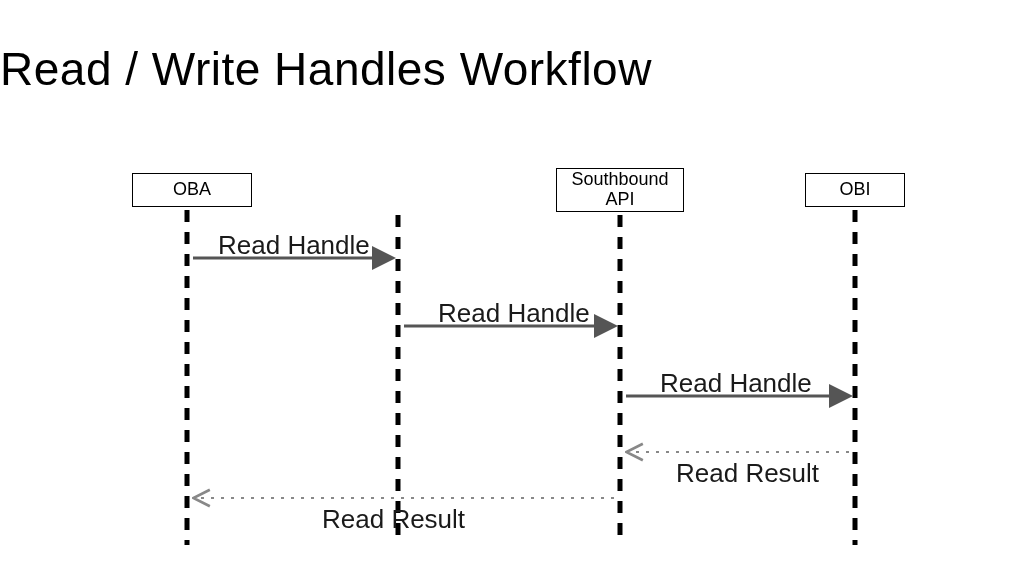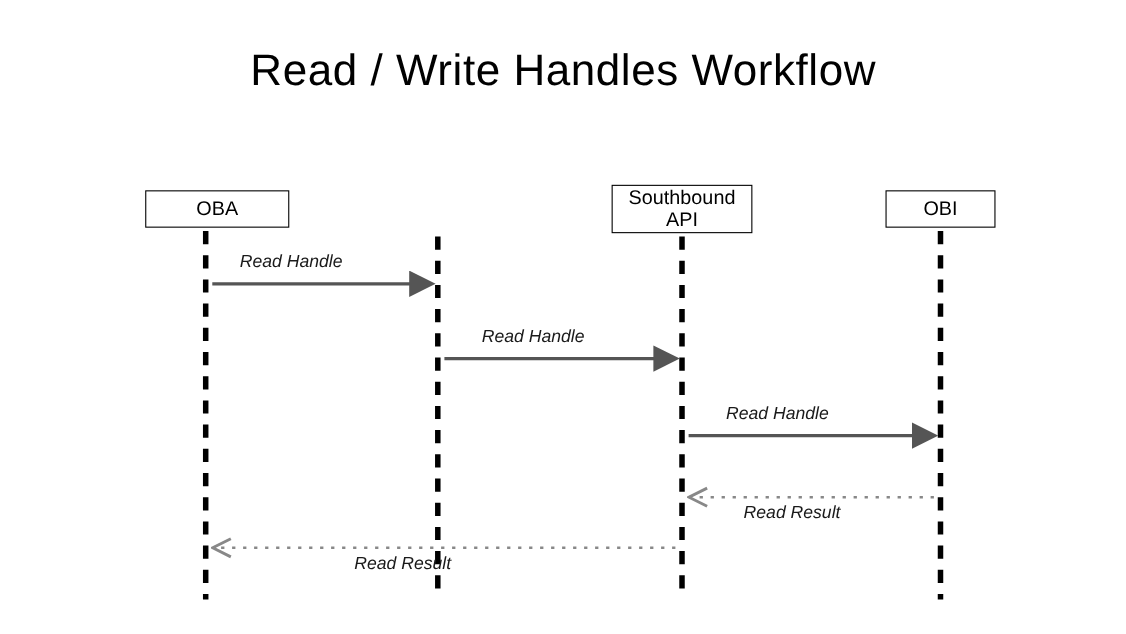--- a/index.html
+++ b/index.html
@@ -15,53 +15,51 @@
   .stage {
     position: relative;
     width: 1024px;
     height: 576px;
   }
   .title {
     position: absolute;
     top: 42px;
     left: 0;
     width: 1024px;
-    text-align: center;
-    font-size: 40px;
+    font-size: 46px;
     font-weight: 400;
     letter-spacing: 0.5px;
   }
   .actor-box {
     position: absolute;
     border: 1.5px solid #000;
     background: #fff;
     text-align: center;
     display: flex;
     align-items: center;
     justify-content: center;
     font-size: 18px;
     line-height: 1.1;
     padding: 2px 4px;
     box-sizing: border-box;
   }
   .msg-label {
     position: absolute;
-    font-style: italic;
-    font-size: 16px;
+    font-size: 26px;
     color: #1a1a1a;
   }
 </style>
 </head>
 <body>
 
 <div class="stage">
 
   <div class="title">Read / Write Handles Workflow</div>
 
-  <div class="actor-box" style="left:132px; top:173px; width:131px; height:34px;">
+  <div class="actor-box" style="left:132px; top:173px; width:120px; height:34px;">
     <span>OBA</span>
   </div>
 
 
   <div class="actor-box" style="left:556px; top:168px; width:128px; height:44px; white-space:pre-line;">
     <span>Southbound
 API</span>
   </div>
 
   <div class="actor-box" style="left:805px; top:173px; width:100px; height:34px;">

